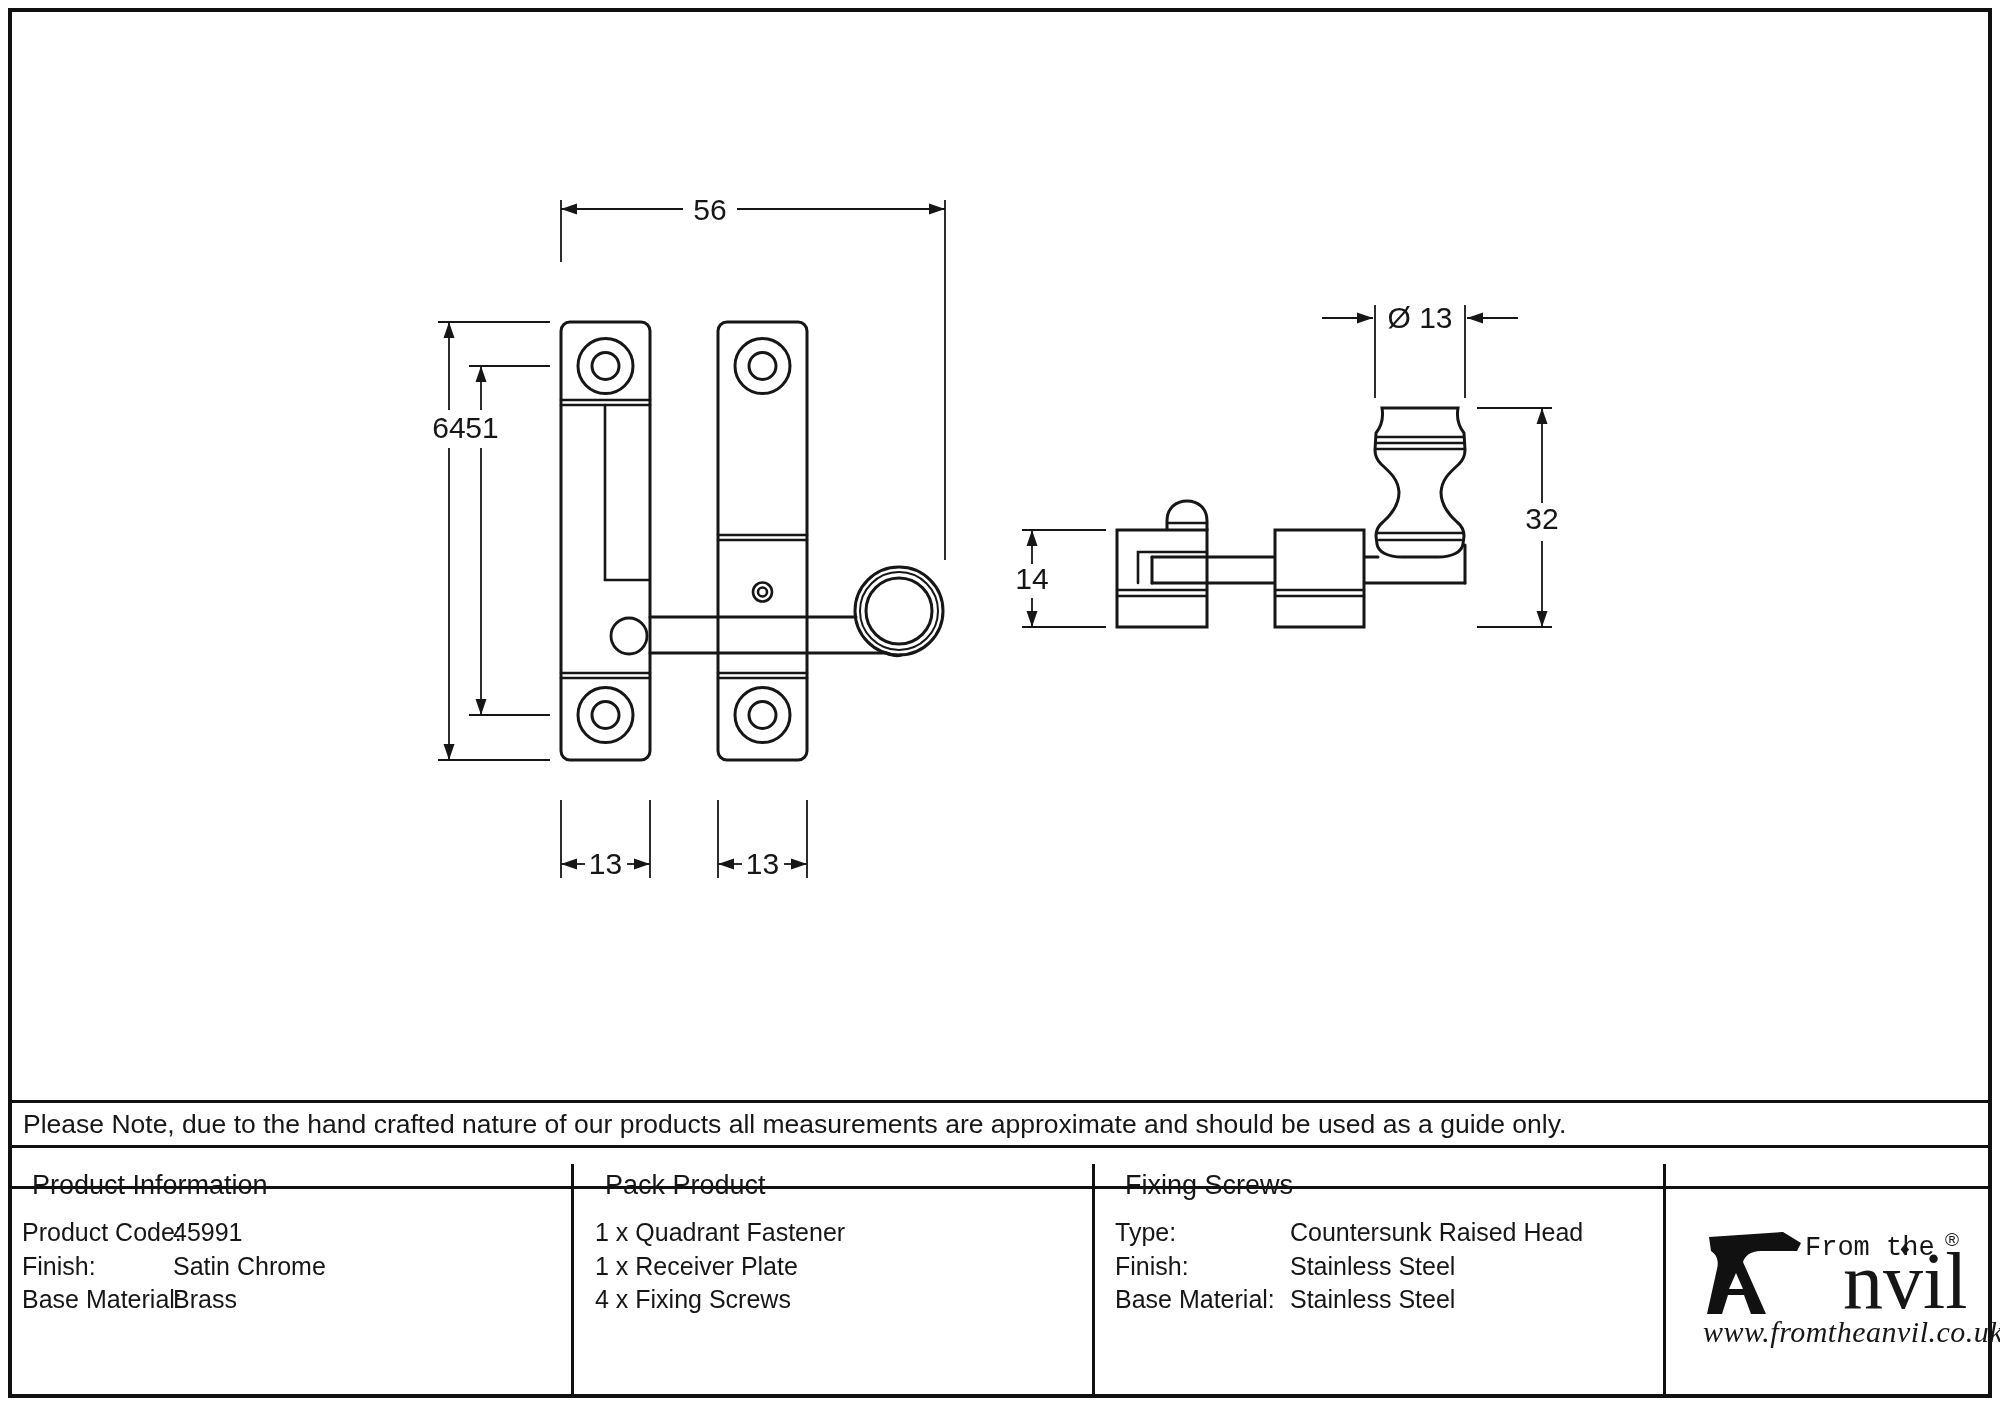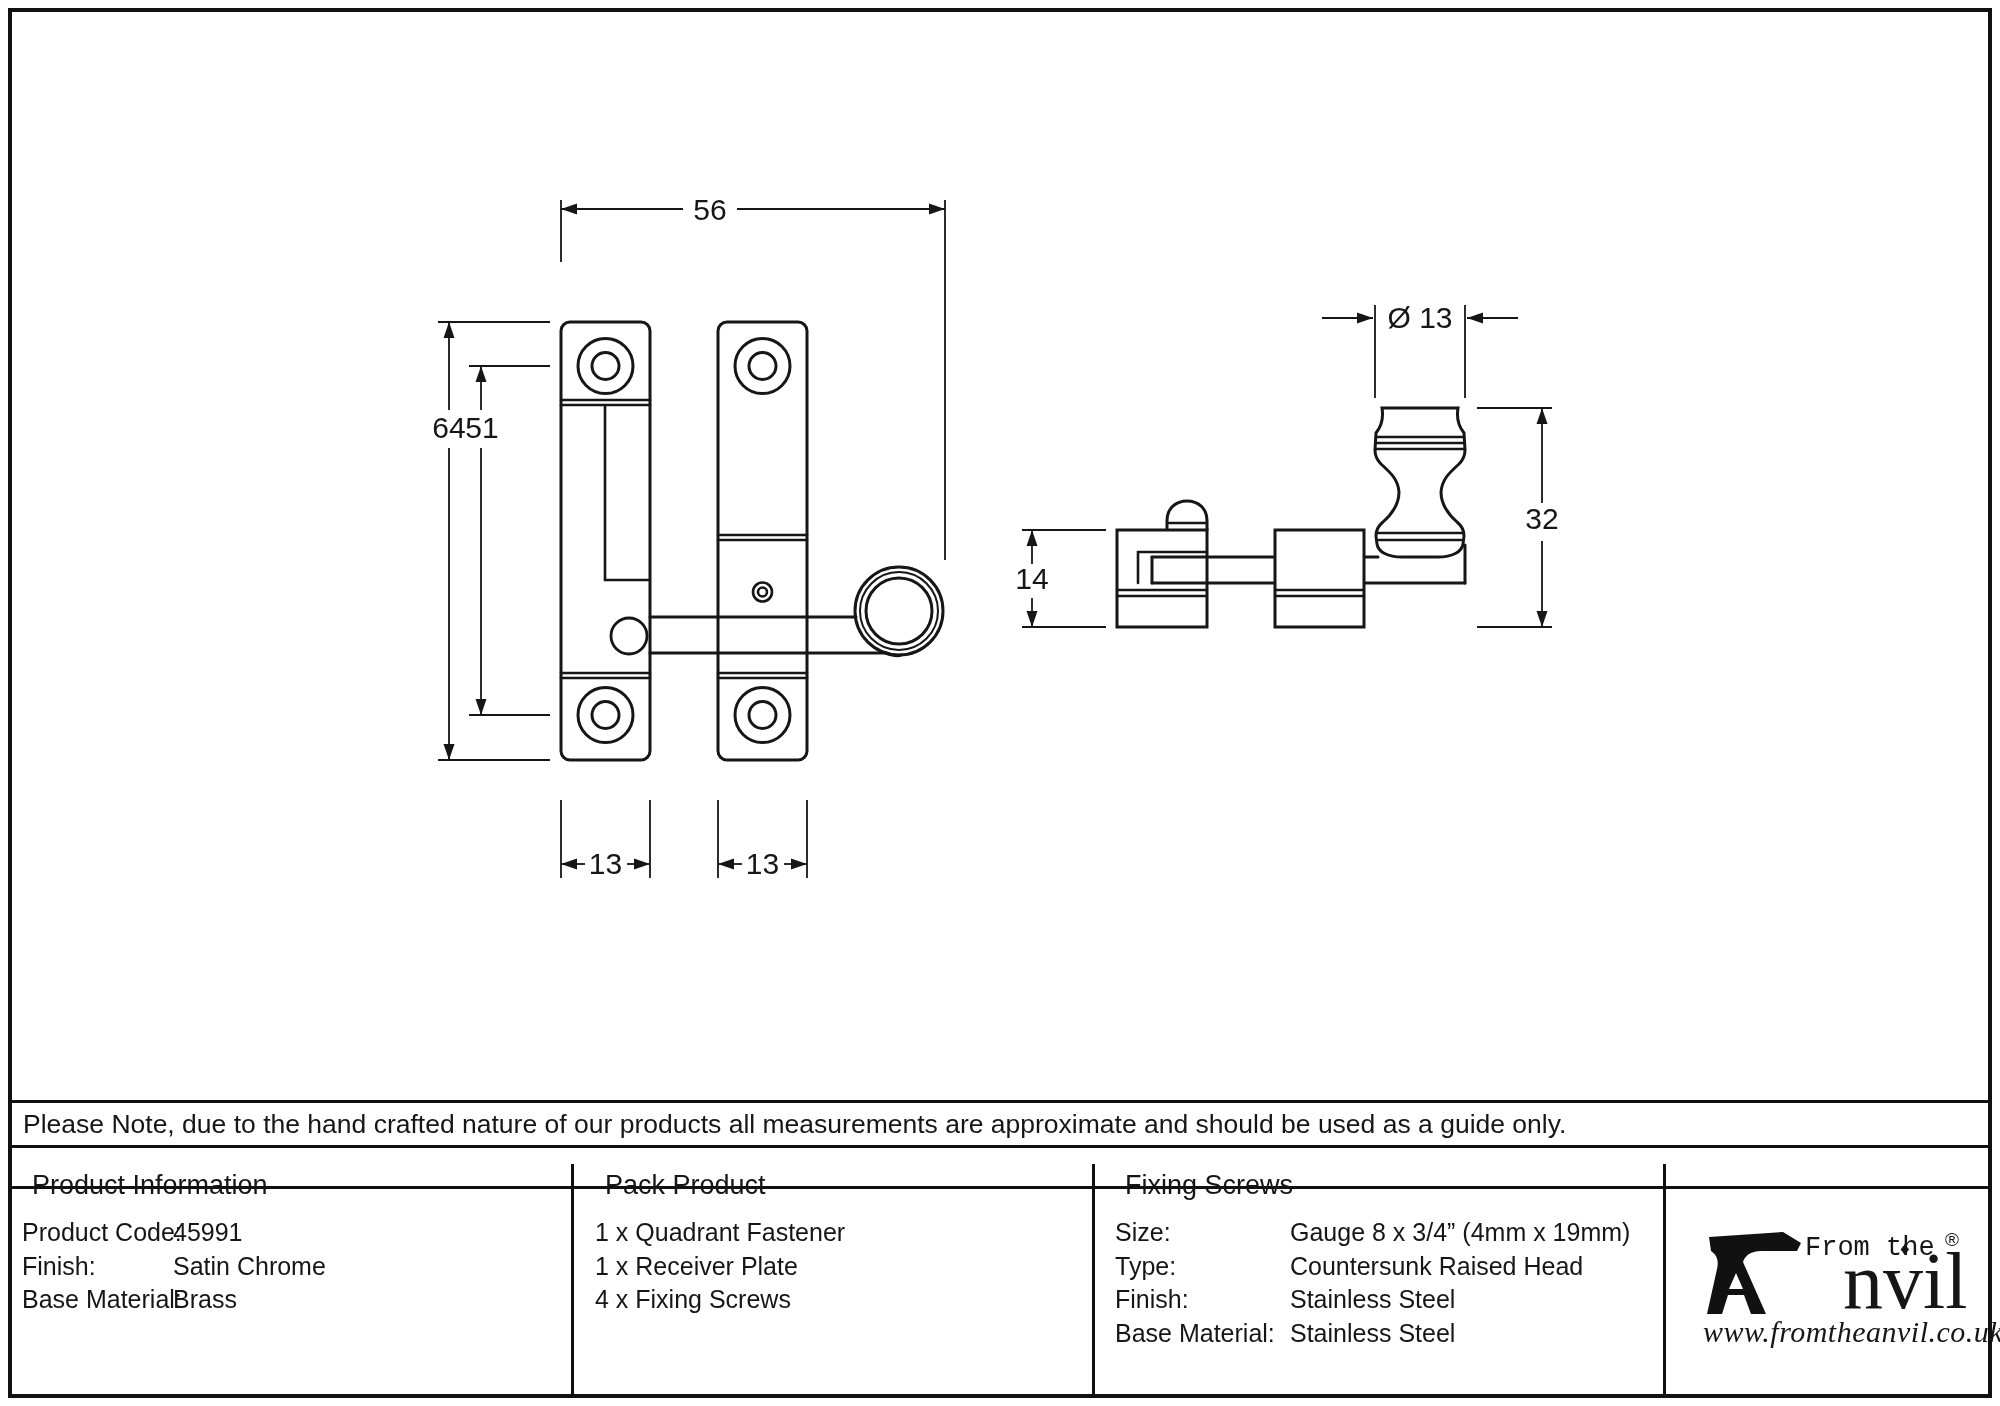--- a/index.html
+++ b/index.html
@@ -262,24 +262,20 @@
 </div>
 
 <div class="cell" style="left:595px">
   <div>1 x Quadrant Fastener</div>
   <div>1 x Receiver Plate</div>
   <div>4 x Fixing Screws</div>
 </div>
 
 <div class="cell fs" style="left:1115px">
   <div class="kv">
-    <span class="k">Size:</span>
-    <span class="v">Gauge 8 x 3/4” (4mm x 19mm)</span>
-  </div>
-  <div class="kv">
     <span class="k">Type:</span>
     <span class="v">Countersunk Raised Head</span>
   </div>
   <div class="kv">
     <span class="k">Finish:</span>
     <span class="v">Stainless Steel</span>
   </div>
   <div class="kv">
     <span class="k">Base Material:</span>
     <span class="v">Stainless Steel</span>

